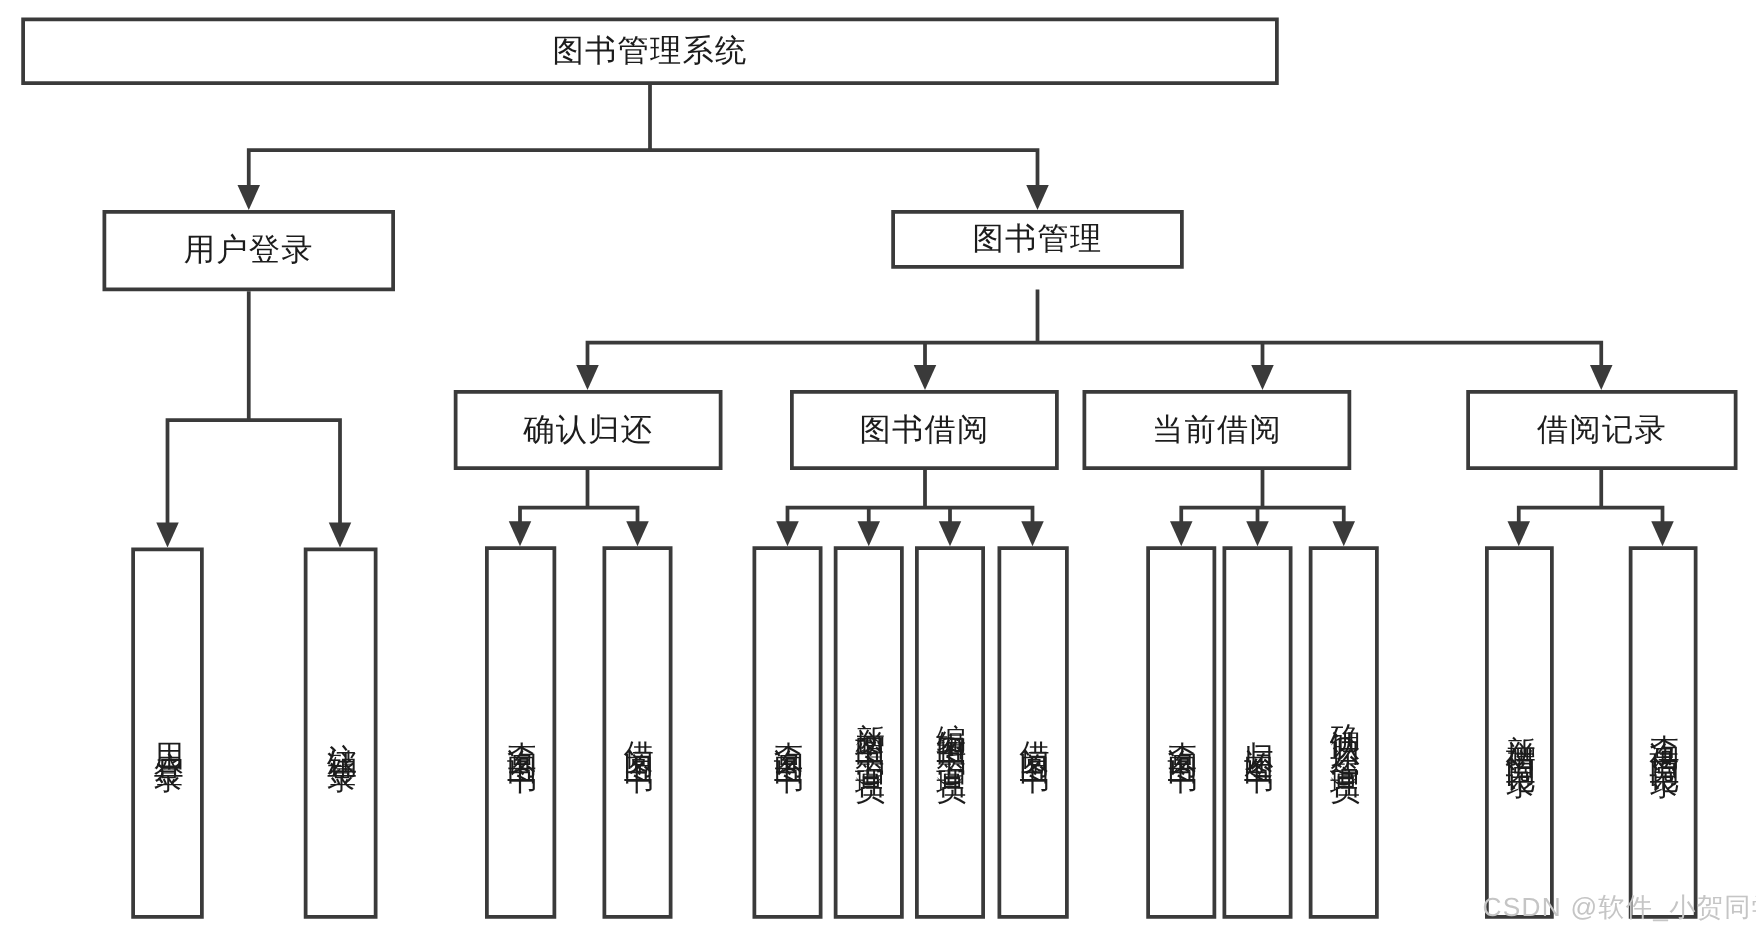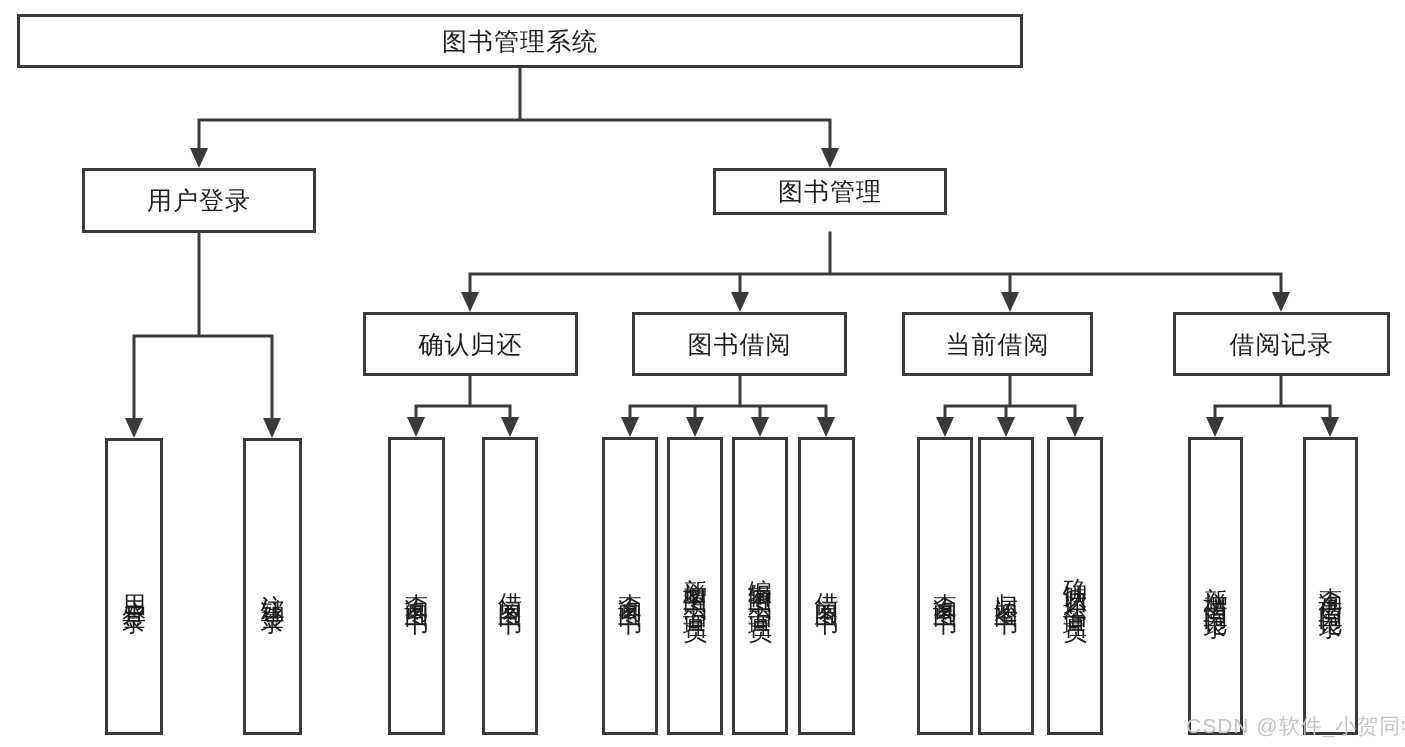--- a/index.html
+++ b/index.html
@@ -83,21 +83,21 @@
       </div>
       <div class="node" style="left: 713px; top: 168px; width: 234px; height: 47px;">
         <span class="label">图书管理</span>
       </div>
       <div class="node" style="left: 363px; top: 312px; width: 215px; height: 64px;">
         <span class="label">确认归还</span>
       </div>
       <div class="node" style="left: 632px; top: 312px; width: 215px; height: 64px; text-align: center;">
         <span class="label">图书借阅</span>
       </div>
-      <div class="node" style="left: 902px; top: 312px; width: 191px; height: 64px;">
+      <div class="node" style="left: 866px; top: 312px; width: 215px; height: 64px;">
         <span class="label">当前借阅</span>
       </div>
       <div class="node" style="left: 1173px; top: 312px; width: 217px; height: 64px;">
         <span class="label">借阅记录</span>
       </div>
       <div class="node v" style="left: 105px; top: 438px; width: 58px; height: 297px;">
         <span class="label">用户登录</span>
       </div>
       <div class="node v" style="left: 243px; top: 438px; width: 59px; height: 297px;">
         <span class="label">注销登录</span>

